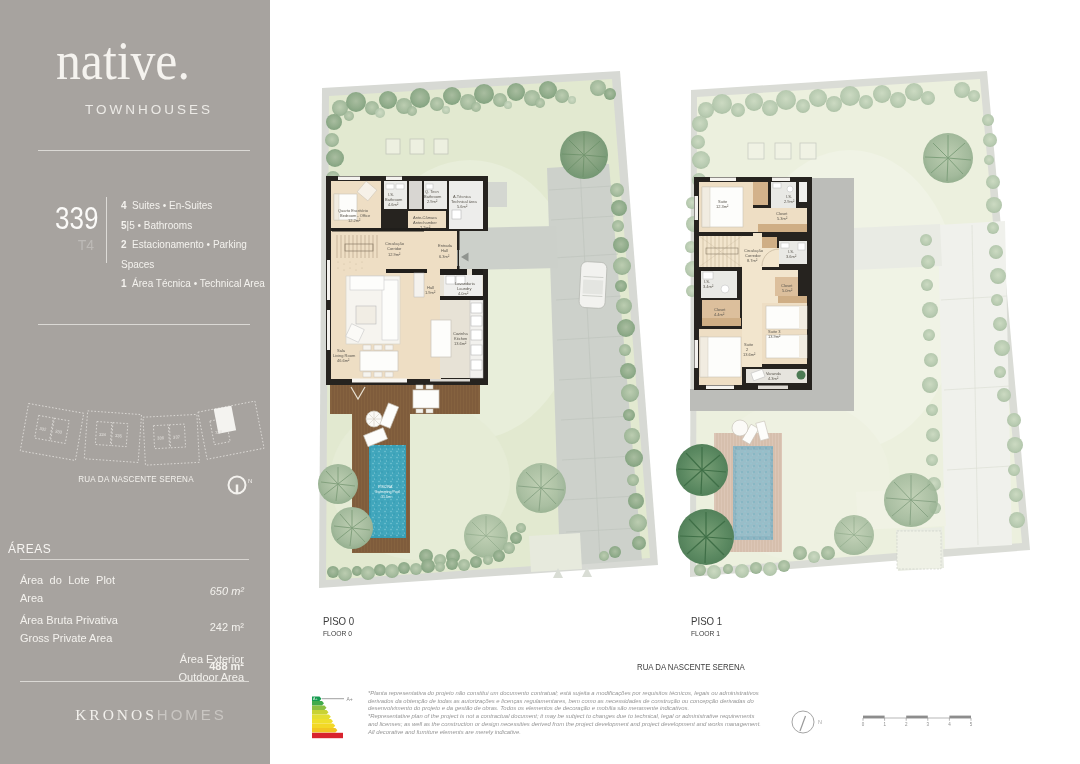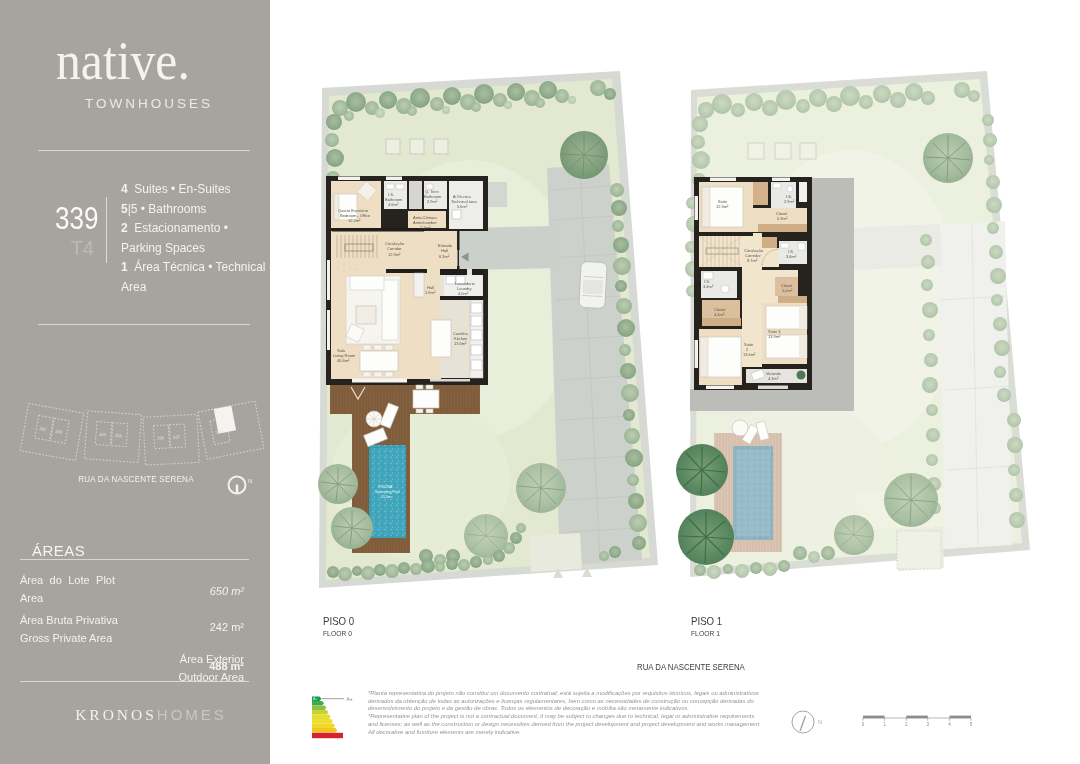--- a/index.html
+++ b/index.html
@@ -6,31 +6,31 @@
   body{width:1080px;height:764px;background:#ffffff;font-family:"Liberation Sans",sans-serif;position:relative;overflow:hidden;}
   .abs{position:absolute;}
 </style>
 </head>
 <body>
 
 <div class="abs" style="left:0;top:0;width:270px;height:764px;background:#a7a39f;"></div>
 
 <div class="abs" style="left:56px;top:34px;color:#f5f3ef;font-family:'Liberation Serif',serif;font-size:54px;line-height:1;transform:scaleX(0.92);transform-origin:left;">native.</div>
 
-<div class="abs" style="left:0;top:96px;width:213px;text-align:right;color:#eceae6;font-size:13.5px;letter-spacing:3px;">TOWNHOUSES</div>
+<div class="abs" style="left:0;top:102px;width:213px;text-align:right;color:#eceae6;font-size:13.5px;letter-spacing:3px;">TOWNHOUSES</div>
 
 <div class="abs" style="left:38px;top:150px;width:212px;height:1px;background:#dbd9d5;"></div>
 
 <div class="abs" style="left:55px;top:203px;width:60px;color:#fbfaf8;font-size:31px;line-height:1;transform:scaleX(0.84);transform-origin:left;">339</div>
 
-<div class="abs" style="left:64px;top:238px;width:30px;text-align:right;color:rgba(255,255,255,0.25);font-size:20px;line-height:1;">T4</div>
+<div class="abs" style="left:64px;top:238px;width:30px;text-align:right;color:rgba(255,255,255,0.25);font-size:14px;line-height:1;">T4</div>
 
 <div class="abs" style="left:106px;top:197px;width:1px;height:66px;background:#dddbd7;"></div>
 
-<div class="abs" style="left:121px;top:180px;width:146px;color:#f4f2ee;font-size:12px;line-height:19.6px;">
+<div class="abs" style="left:121px;top:196px;width:146px;color:#f4f2ee;font-size:10px;line-height:19.6px;">
   <div><b>4</b>&nbsp;&nbsp;Suites • En-Suites</div>
   <div><b>5</b>|5 • Bathrooms</div>
   <div><b>2</b>&nbsp;&nbsp;Estacionamento • Parking Spaces</div>
   <div><b>1</b>&nbsp;&nbsp;Área Técnica • Technical Area</div>
 </div>
 
 <div class="abs" style="left:38px;top:324px;width:212px;height:1px;background:#dbd9d5;"></div>
 
 <svg class="abs" style="left:0px;top:398px;" width="270" height="75" viewBox="0 0 270 75">
   <g fill="none" stroke="#e4e2de" stroke-width="0.8" stroke-dasharray="1.6,1.8">
@@ -74,21 +74,21 @@
 </svg>
 
 <div class="abs" style="left:34px;top:474px;width:204px;text-align:center;color:#f4f2ee;font-size:8.5px;letter-spacing:0.2px;transform:scaleX(0.95);">RUA DA NASCENTE SERENA</div>
 
 <svg class="abs" style="left:222px;top:470px;" width="36" height="30" viewBox="0 0 36 30">
   <circle cx="15" cy="15" r="8.5" fill="none" stroke="#f4f2ee" stroke-width="2"></circle>
   <line x1="15" y1="14.5" x2="15" y2="23.5" stroke="#f4f2ee" stroke-width="2.5"></line>
   <text x="26" y="13" font-size="6" fill="#f4f2ee">N</text>
 </svg>
 
-<div class="abs" style="left:32px;top:542px;color:#f7f5f2;font-size:15px;letter-spacing:0.5px;">ÁREAS</div>
+<div class="abs" style="left:8px;top:542px;color:#f7f5f2;font-size:12px;letter-spacing:0.5px;">ÁREAS</div>
 
 <div class="abs" style="left:20px;top:559px;width:229px;height:1px;background:#d8d5d1;"></div>
 
 <div class="abs" style="left:20px;top:571px;width:224px;color:#f4f2ee;font-size:11px;line-height:18px;">
 
   <div style="position:relative;">
     <div style="width:95px;text-align:justify;">Área&nbsp; do&nbsp; Lote&nbsp; Plot Area</div>
     <div style="position:absolute;right:0;top:11px;font-style:italic;">650 m²</div>
   </div>
 

